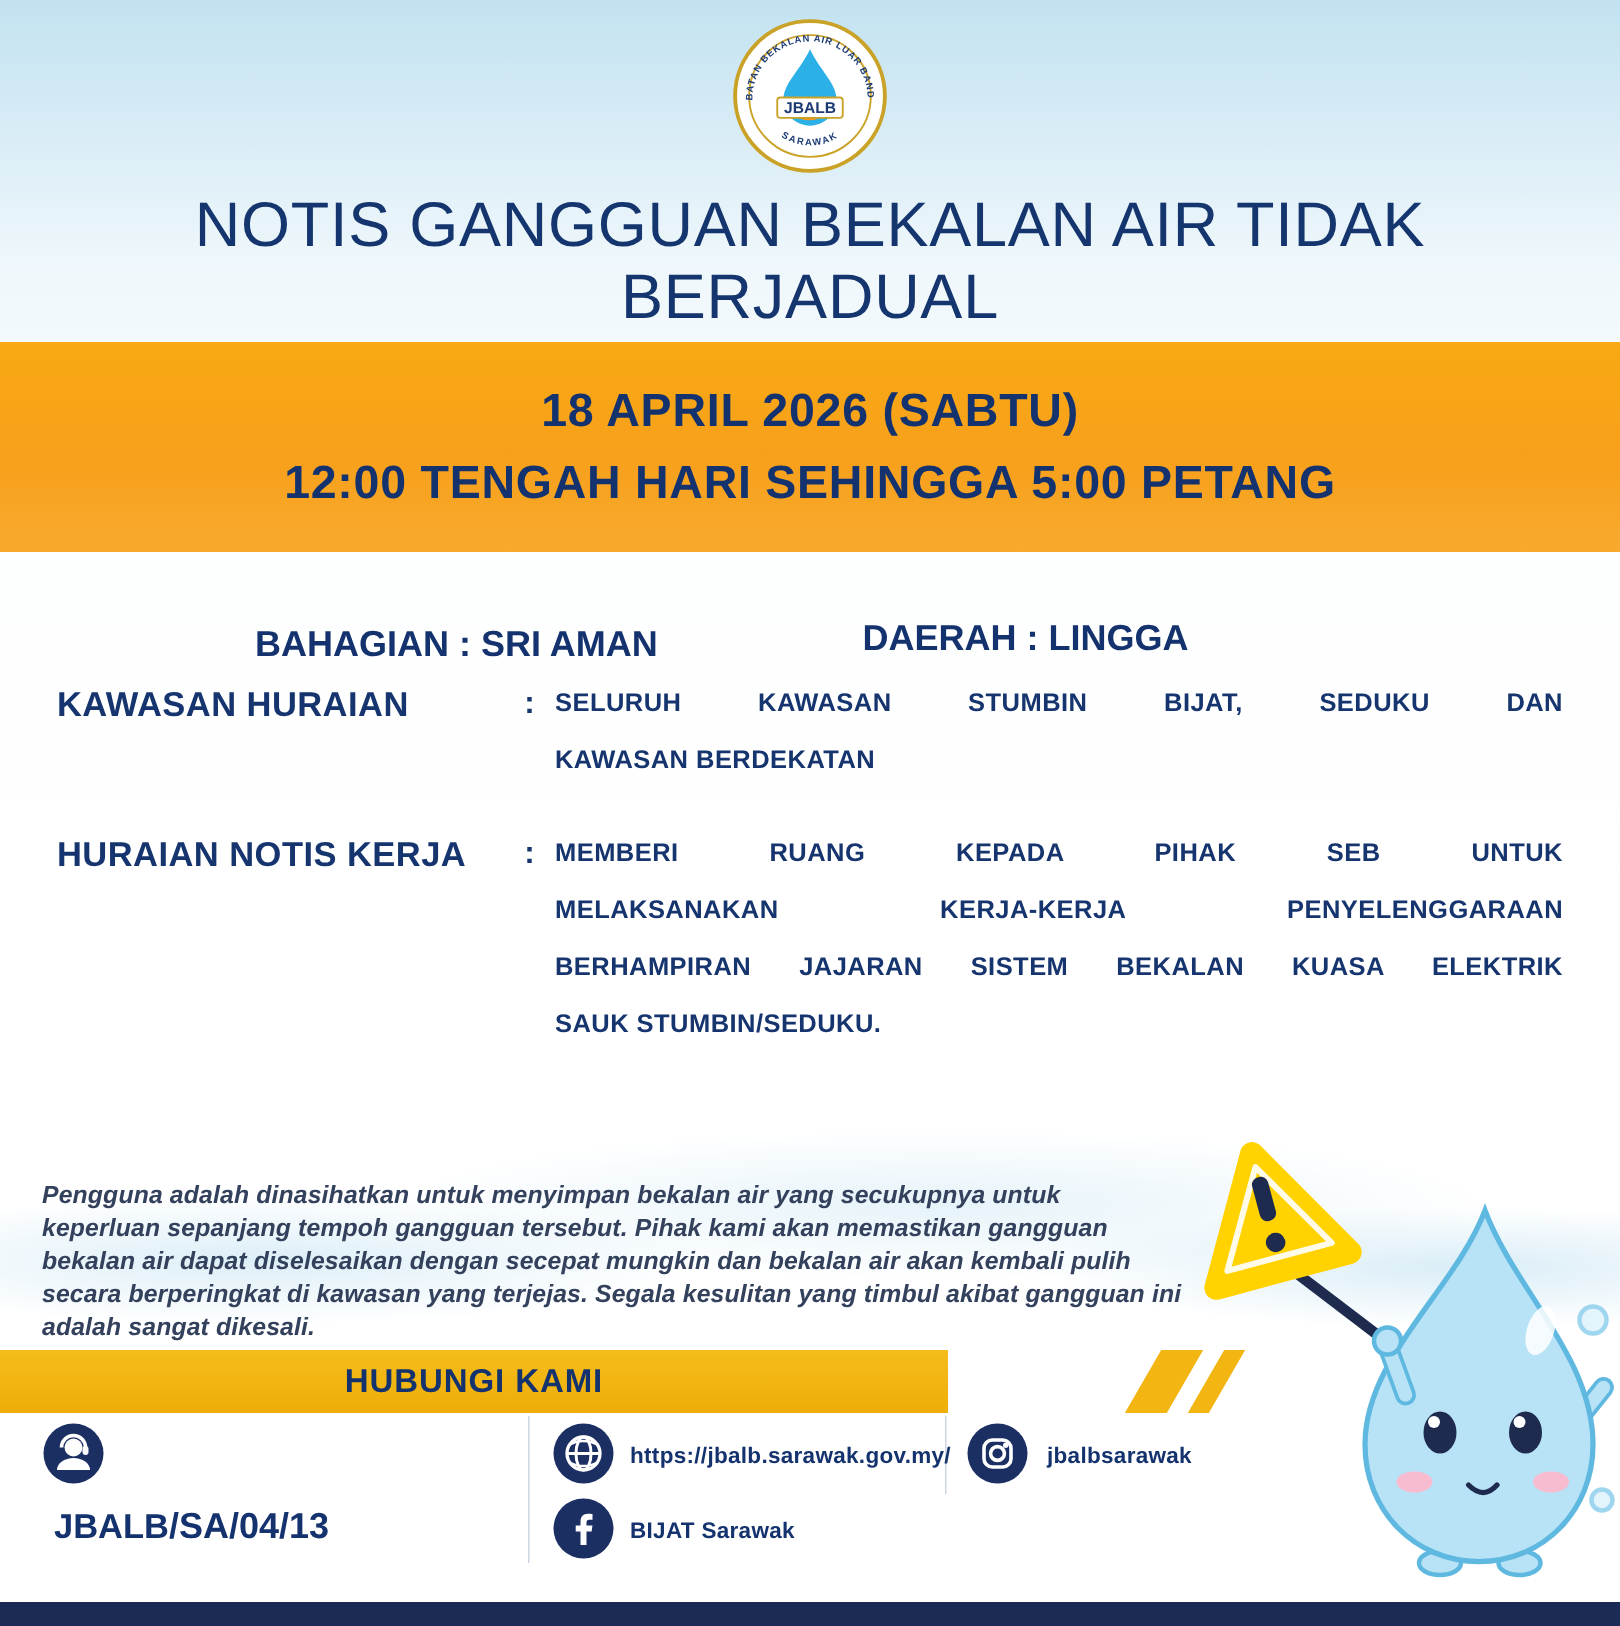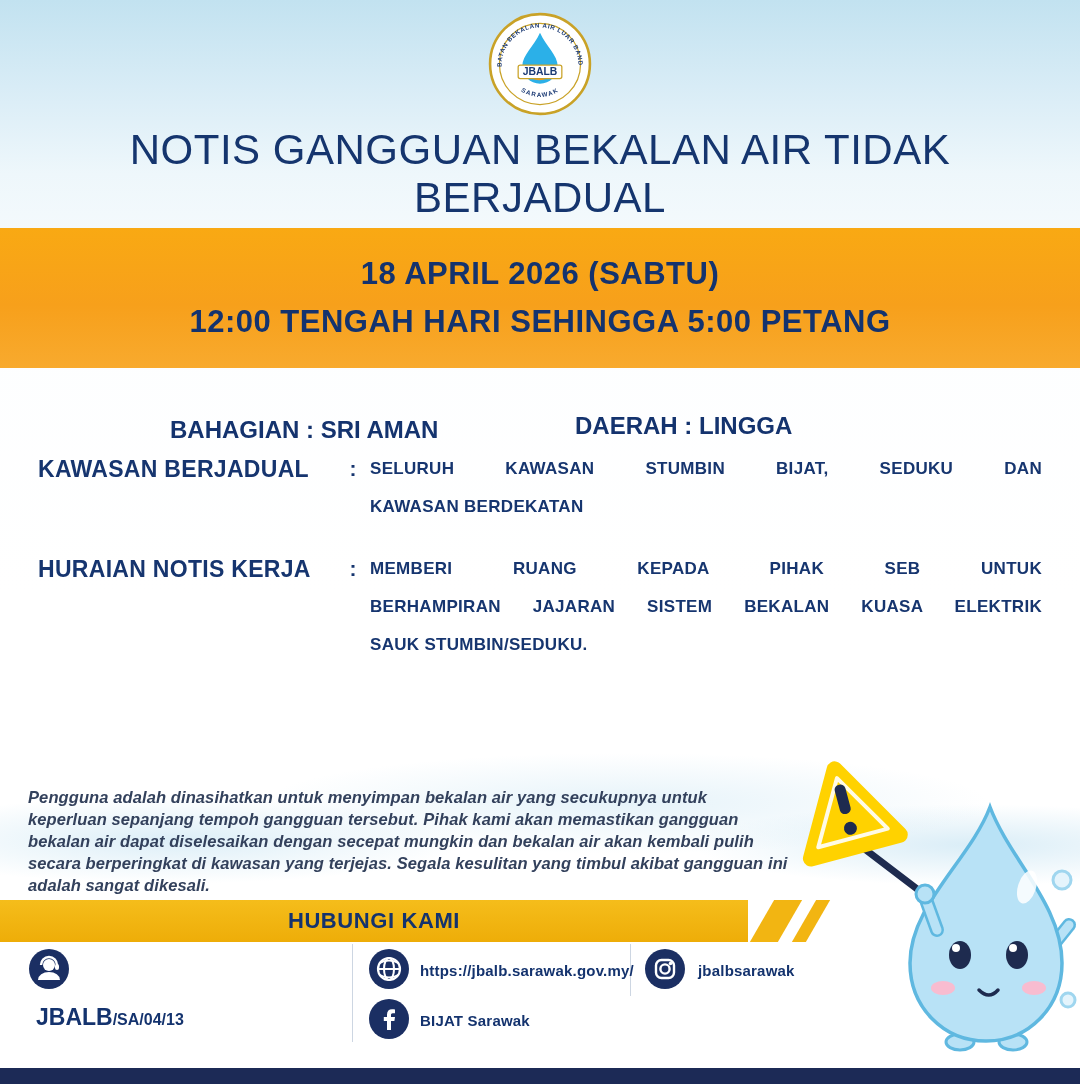--- a/index.html
+++ b/index.html
@@ -55,21 +55,21 @@
 
   
   .disclaimer {
     position:absolute; top:786px; left:28px; width:762px;
     font-size:16.5px; font-style:italic; font-weight:600; line-height:22px;
     color:#33415c; letter-spacing:.1px;
   }
 
   
   .hubungi {
-    position:absolute; top:900px; left:0; width:748px; height:42px;
+    position:absolute; top:900px; left:0; width:632px; height:42px;
     background:linear-gradient(180deg,#f5bd1b,#eead08);
     display:flex; align-items:center; justify-content:center;
     font-size:22px; font-weight:bold; color:#14336e; letter-spacing:.6px;
   }
   .stripe { position:absolute; top:900px; height:42px; background:#f2b512; transform:skewX(-30deg); }
   .stripe.s1 { left:762px; width:28px; }
   .stripe.s2 { left:804px; width:14px; }
 
   
   .cicon { position:absolute; width:42px; height:42px; }
@@ -83,21 +83,21 @@
   .c-url  { left:420px; top:962px; }
   .c-ig   { left:698px; top:962px; }
   .c-fb   { left:420px; top:1012px; }
 
   .divider { position:absolute; width:1px; background:#cdd6e2; }
   .div1 { left:352px; top:944px; height:98px; }
   .div2 { left:630px; top:944px; height:52px; }
 
   .ref { position:absolute; left:36px; top:1004px; color:#14336e; font-weight:bold; }
   .ref .big { font-size:23px; }
-  .ref .small { font-size:16px; }
+  .ref .small { font-size:24px; }
 
   .footer-bar { position:absolute; left:0; bottom:0; width:1080px; height:16px; background:#1c2a56; }
 
   .mascot-svg { position:absolute; left:755px; top:745px; width:325px; height:325px; }
 </style>
 </head>
 <body>
 
 <div class="page">
 
@@ -126,33 +126,34 @@
 
   <div class="date-band">
     <div class="dline">18 APRIL 2026 (SABTU)</div>
     <div class="dline">12:00 TENGAH HARI SEHINGGA 5:00 PETANG</div>
   </div>
 
   <div class="region bahagian">BAHAGIAN : SRI AMAN</div>
   <div class="region daerah">DAERAH : LINGGA</div>
 
   <div class="info-row row-kawasan">
-    <div class="info-label">KAWASAN BERJADUAL</div>
+    <div class="info-label">KAWASAN HURAIAN</div>
     <div class="info-colon">:</div>
     <div class="info-value">
       <div class="vline jl">SELURUH KAWASAN STUMBIN BIJAT, SEDUKU DAN</div>
       <div class="vline">KAWASAN BERDEKATAN</div>
     </div>
   </div>
 
   <div class="info-row row-huraian">
     <div class="info-label">HURAIAN NOTIS KERJA</div>
     <div class="info-colon">:</div>
     <div class="info-value">
       <div class="vline jl">MEMBERI RUANG KEPADA PIHAK SEB UNTUK</div>
+      <div class="vline jl">MELAKSANAKAN KERJA-KERJA PENYELENGGARAAN</div>
       <div class="vline jl">BERHAMPIRAN JAJARAN SISTEM BEKALAN KUASA ELEKTRIK</div>
       <div class="vline">SAUK STUMBIN/SEDUKU.</div>
     </div>
   </div>
 
   <div class="splash"></div>
 
   <p class="disclaimer">Pengguna adalah dinasihatkan untuk menyimpan bekalan air yang secukupnya untuk keperluan sepanjang tempoh gangguan tersebut. Pihak kami akan memastikan gangguan bekalan air dapat diselesaikan dengan secepat mungkin dan bekalan air akan kembali pulih secara berperingkat di kawasan yang terjejas. Segala kesulitan yang timbul akibat gangguan ini adalah sangat dikesali.</p>
 
   <svg class="mascot-svg" viewBox="0 0 325 325">

